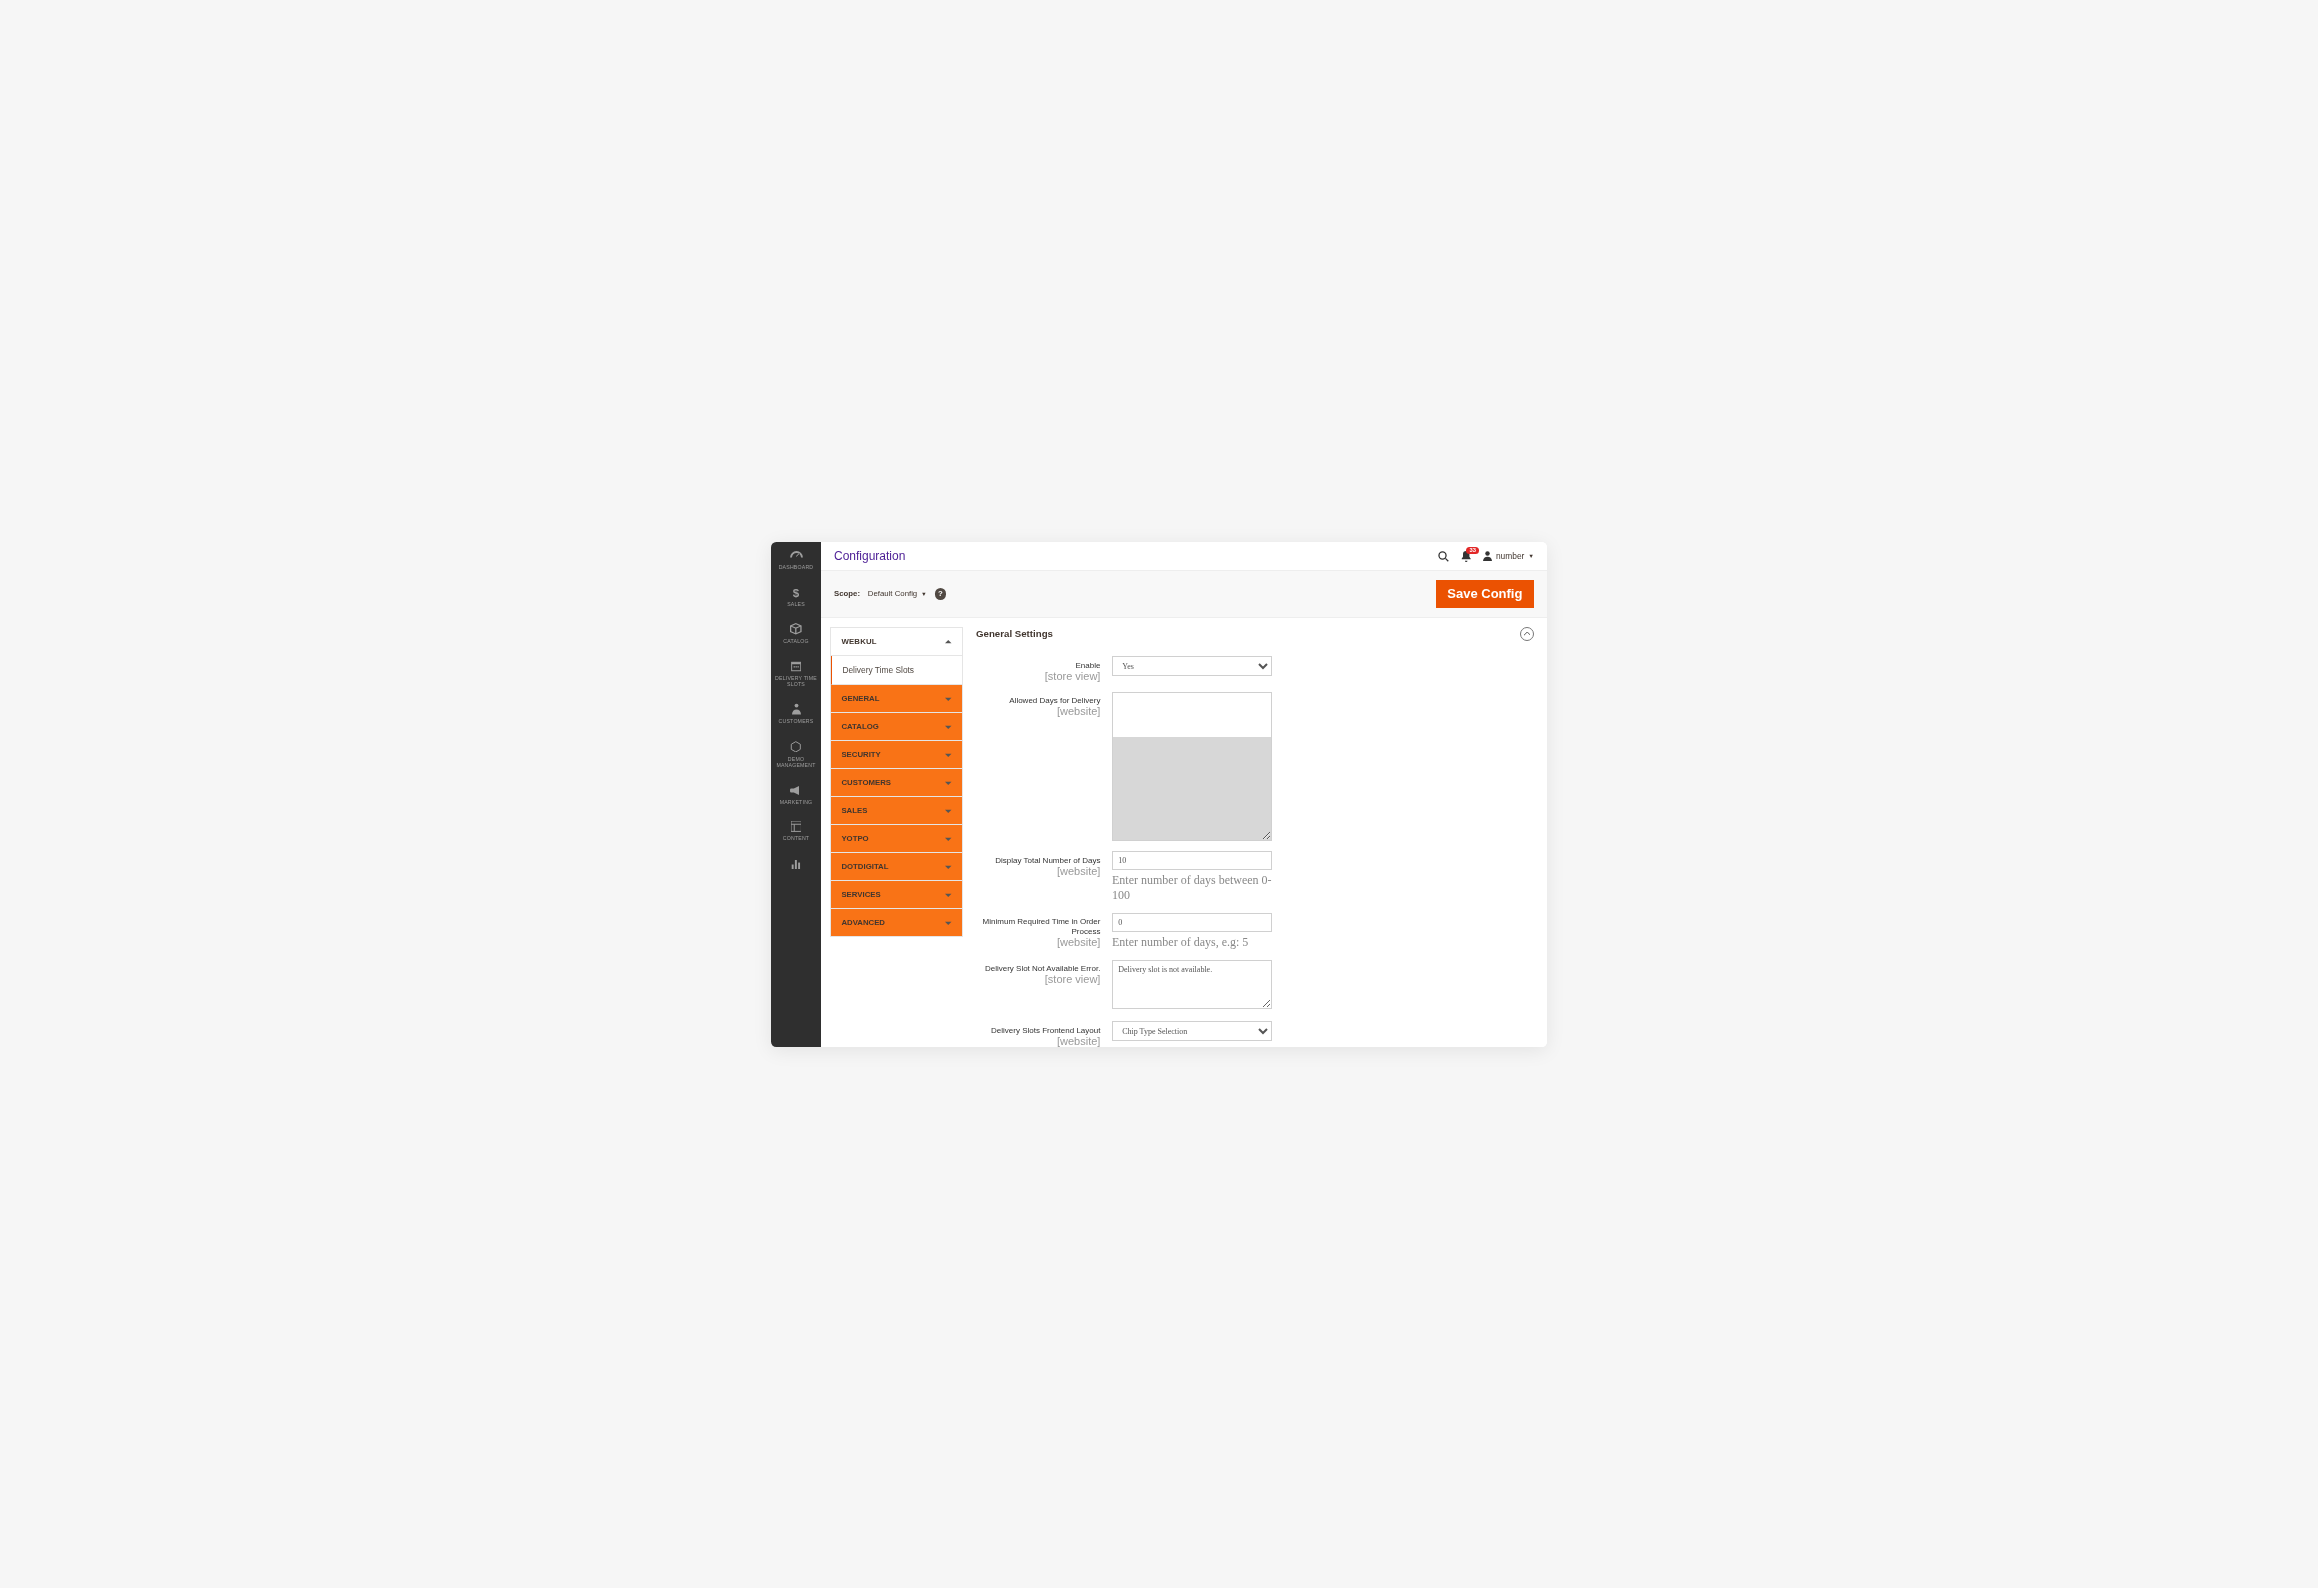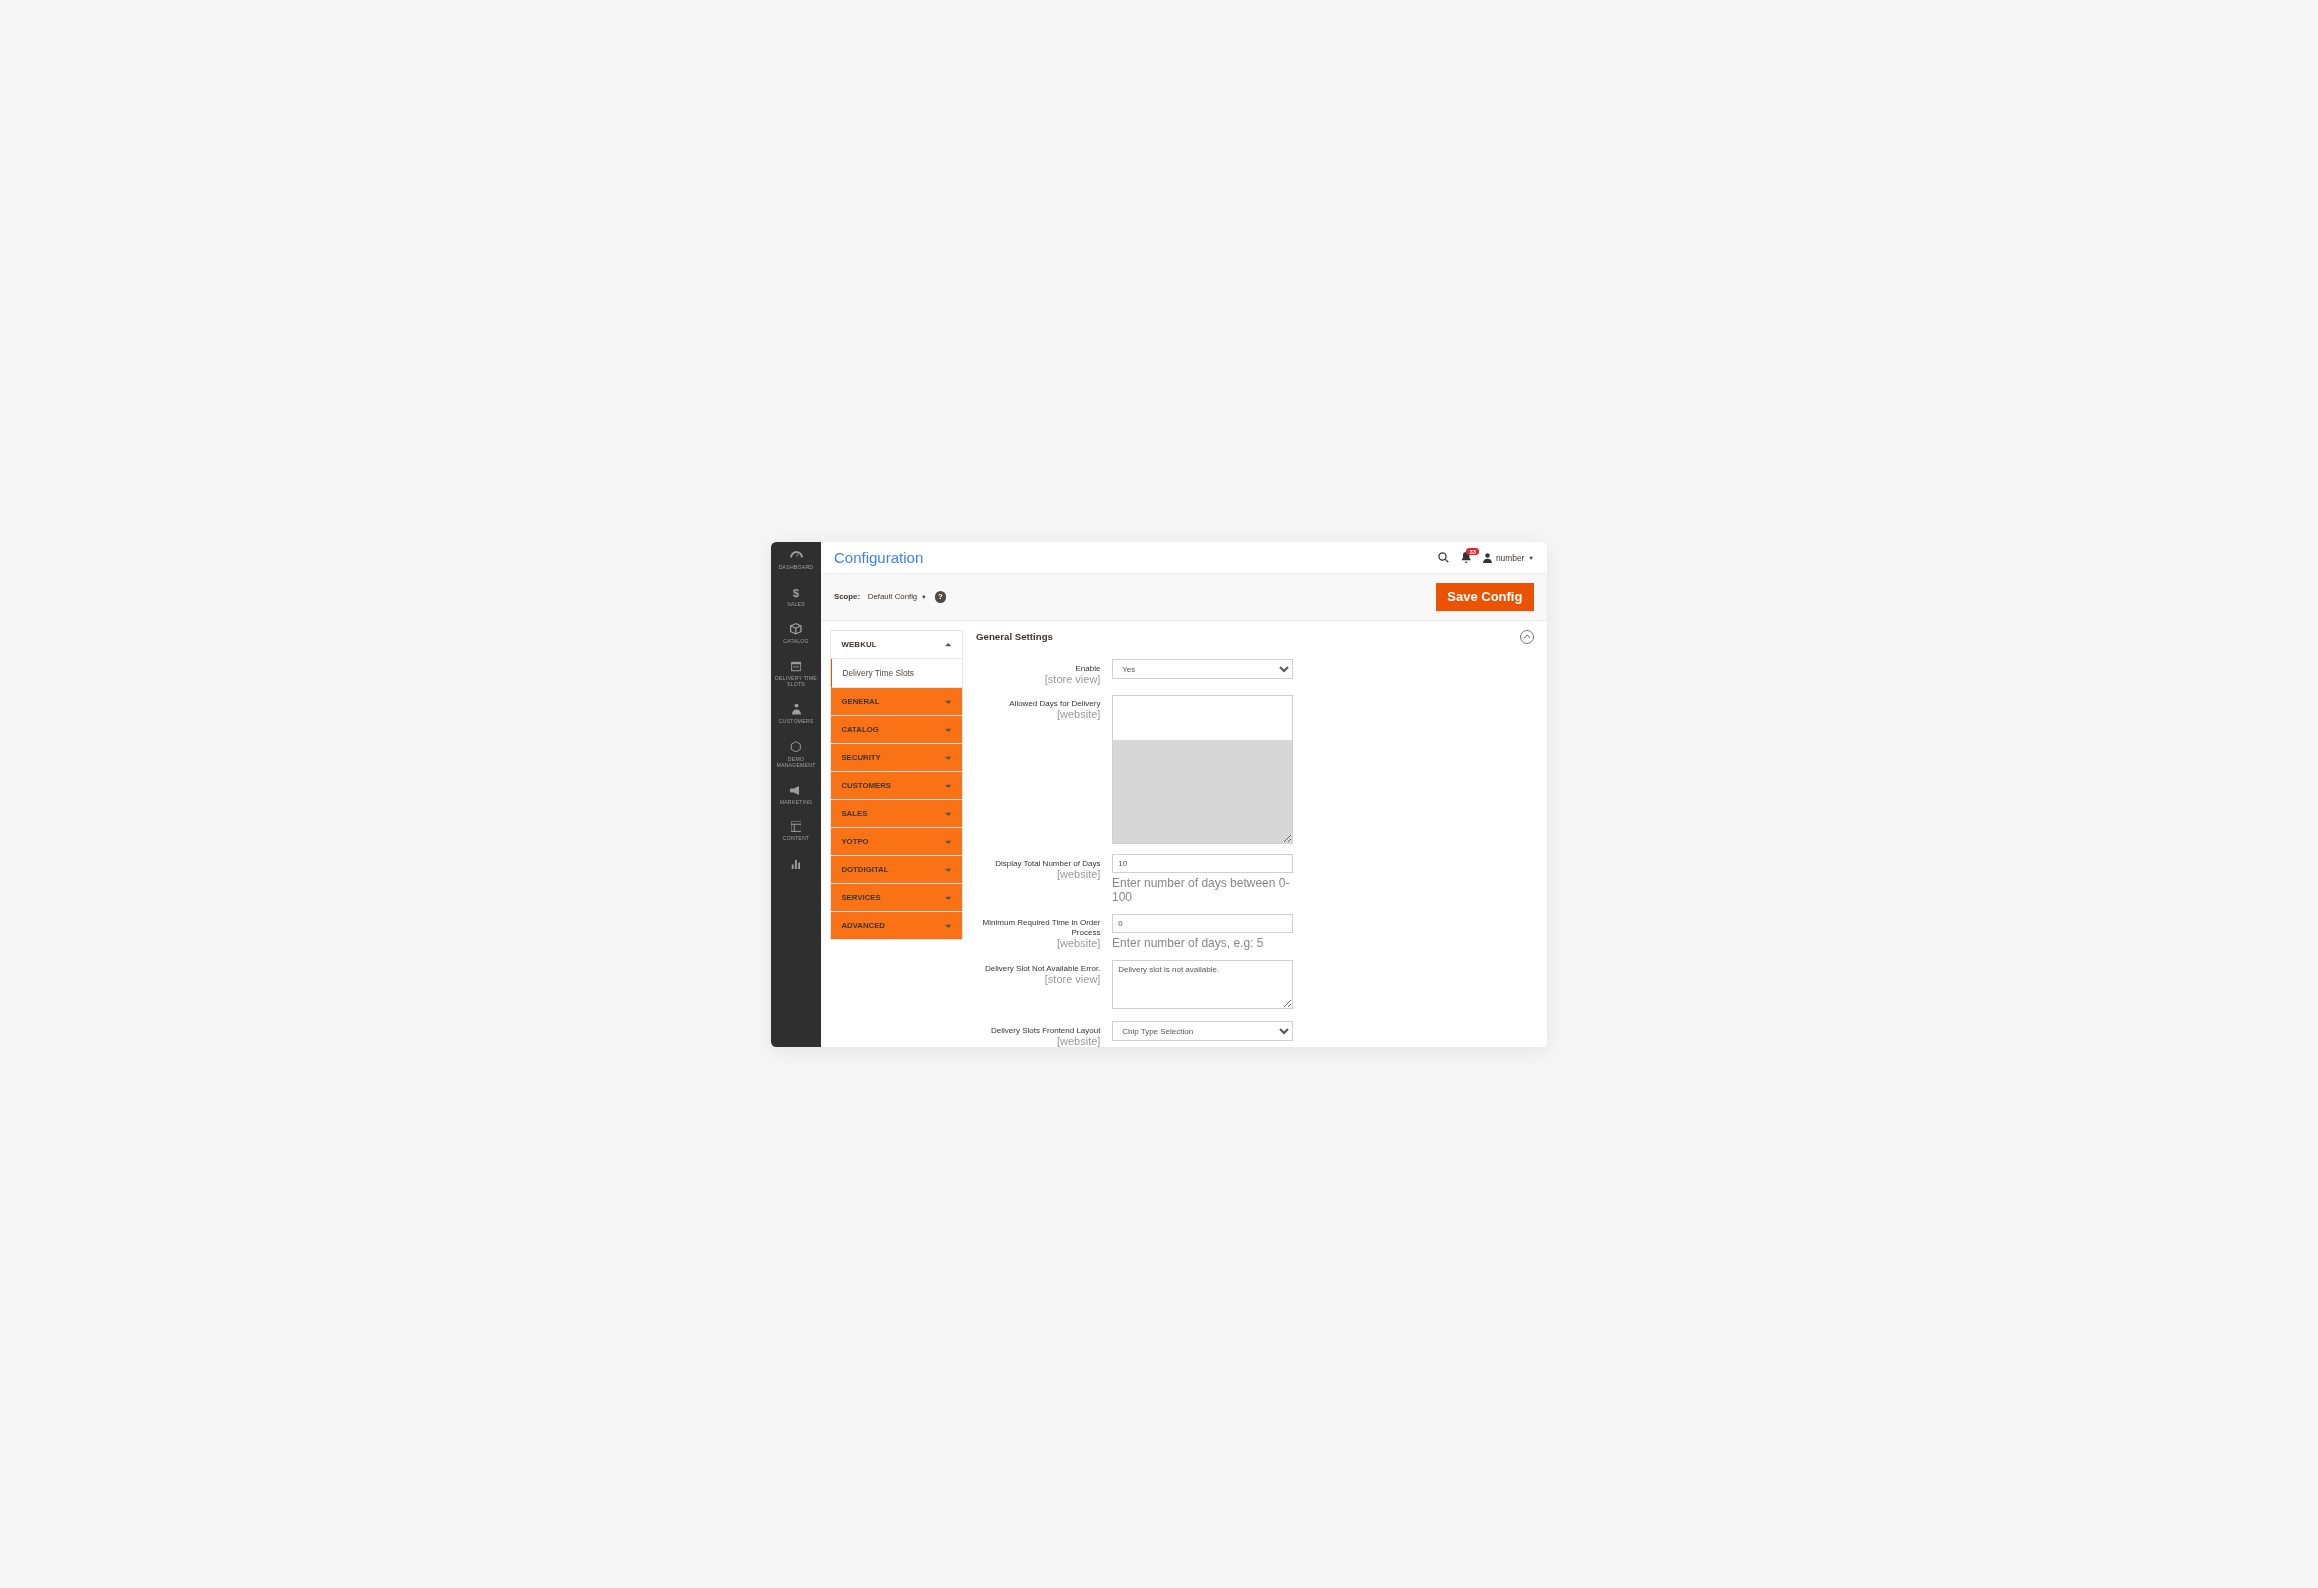--- a/index.html
+++ b/index.html
@@ -8,21 +8,21 @@
 
 
 .sidebar { width: 50px; background: #2f2f2f; display: flex; flex-direction: column; align-items: stretch; }
 .side-item { display: flex; flex-direction: column; align-items: center; justify-content: center; padding: 7.8px 2.6px; color: #9e9e9e; cursor: pointer; text-align: center; }
 .side-item .ic { font-size: 11.6px; margin-bottom: 2.6px; }
 .side-label { font-size: 5.2px; letter-spacing: 0.2px; text-transform: uppercase; line-height: 1.1; }
 
 
 .main { flex: 1; background: #fff; display: flex; flex-direction: column; overflow: hidden; }
 .topbar { display: flex; align-items: center; padding: 7.8px 13px 6.5px 13px; }
-.page-title { font-size: 15px; font-weight: 400; color: #3b82f6; flex: 1; }
+.page-title { font-size: 12px; font-weight: 400; color: #4c1d95; flex: 1; }
 .top-icons { display: flex; align-items: center; gap: 11.6px; }
 .ic-btn { cursor: pointer; display: flex; align-items: center; color: #333; }
 .bell { position: relative; }
 .badge { position: absolute; top: -3.9px; left: 5.2px; background: #e22626; color: #fff; font-size: 5.8px; font-weight: 700; padding: 0.6px 3.2px; border-radius: 5.8px; }
 .user { display: flex; align-items: center; font-size: 8.4px; color: #41362f; gap: 3.9px; cursor: pointer; }
 .caret { font-size: 5.8px; }
 
 .scopebar { background: #f8f8f8; border-top: 0.6px solid #eee; border-bottom: 0.6px solid #eee; display: flex; align-items: center; padding: 9px 13px; gap: 7.8px; }
 .scope-label { font-weight: 700; font-size: 7.8px; color: #41362f; }
 .scope-sel { font-size: 7.8px; color: #41362f; display: flex; align-items: center; gap: 3.9px; cursor: pointer; }
@@ -42,21 +42,21 @@
 
 .form-area { flex: 1; }
 .section-head { display: flex; justify-content: space-between; align-items: center; margin-bottom: 15.5px; }
 .section-title { font-size: 9.7px; font-weight: 700; color: #41362f; }
 .circle-up { width: 14.2px; height: 14.2px; border: 0.6px solid #777; border-radius: 50%; display: flex; align-items: center; justify-content: center; font-size: 7.1px; cursor: pointer; }
 
 .field-row { display: flex; margin-bottom: 10.4px; align-items: flex-start; }
 .label-col { width: 136px; text-align: right; padding-right: 11.6px; padding-top: 3.2px; }
 .label-main { font-size: 8px; color: #333; }
 .label-scope { font-size: 11px; color: #999; display: block; }
-.ctrl-col { width: 181px; }
+.ctrl-col { width: 160px; font-family: Liberation Serif, serif; }
 .ctrl-col select, .ctrl-col input[type=text], .ctrl-col textarea { width: 100%; border: 0.6px solid #d0d0d0; padding: 3.9px 5.2px; font-size: 8px; color: #555; font-family: inherit; }
 .ctrl-col select { height: 19.4px; background: #fff; }
 .multi-box { border: 0.6px solid #d0d0d0; background: #d7d7d7; resize: both; overflow: auto; height: 149px; }
 .multi-inner { background: #d7d7d7; }
 .multi-opt { padding: 3.2px 7.8px; font-size: 8px; color: #555; cursor: pointer; }
 .multi-white { background: #fff; height: 44px; }
 .hint { font-size: 12px; color: #888; margin-top: 2.6px; }
 textarea { resize: both; height: 49px; }
 </style>
 </head>

